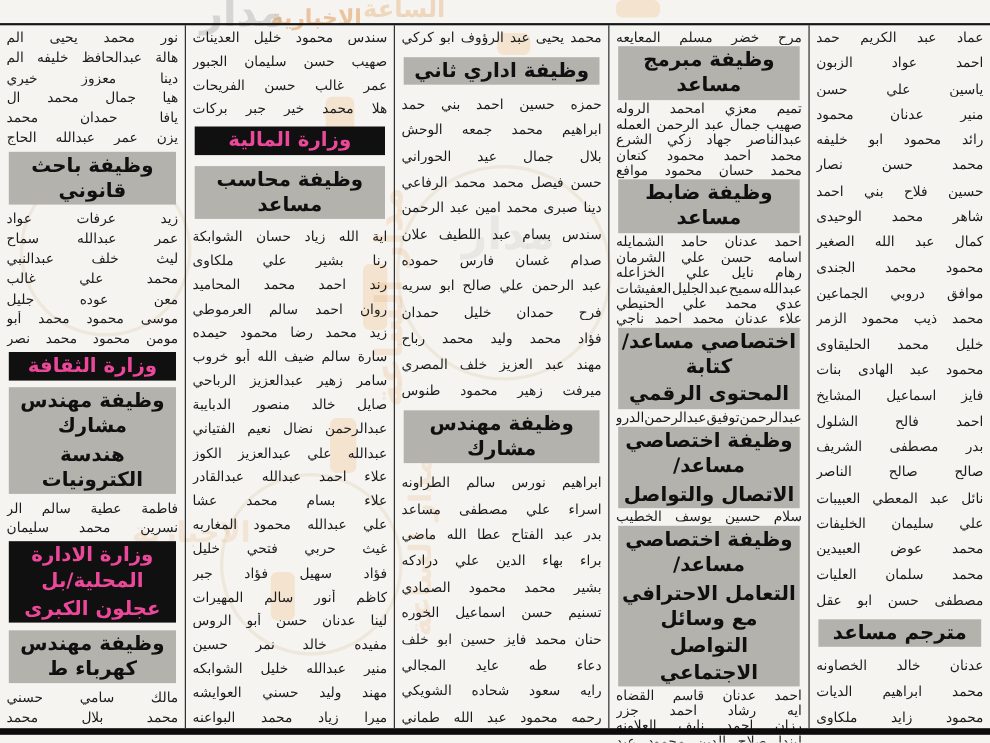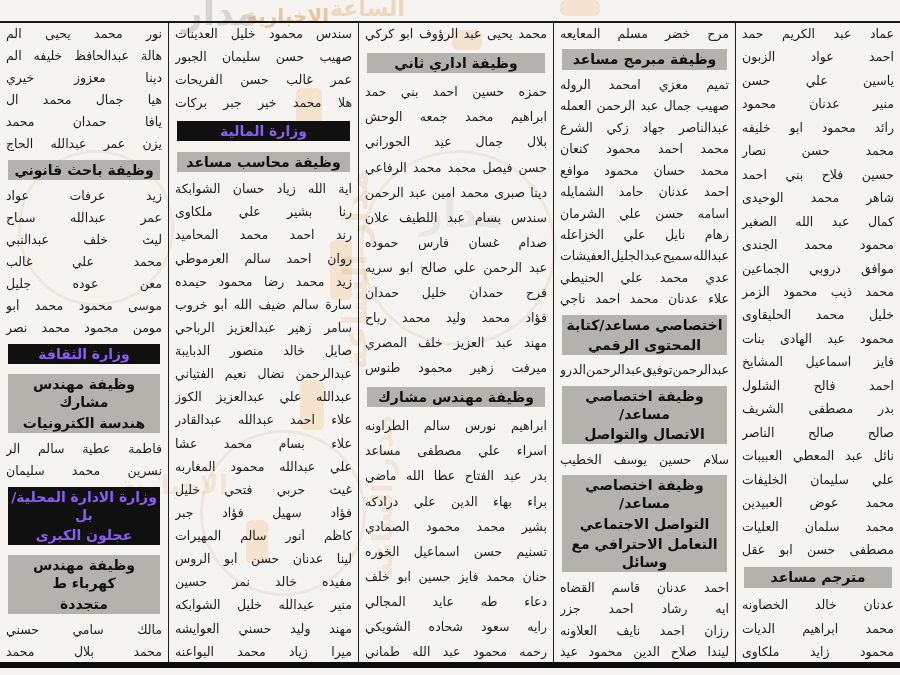--- a/index.html
+++ b/index.html
@@ -25,25 +25,25 @@
   .col:last-child{border-left:none}
   .col-1{width:165px}.col-2{width:182px}.col-3{width:195px}.col-4{width:190px}.col-5{width:168px}
   .name-row{
     display:flex;justify-content:space-between;align-items:baseline;
     overflow:hidden;flex:0 0 auto;
     font-size:12.5px;line-height:1.12;color:#1b1b1b;font-weight:500;
   }
   .name-row span{white-space:nowrap}
   .hdr{margin:1px 2px;flex:0 0 auto}
   .hdr-line{
-    text-align:center;font-weight:bold;font-size:14px;line-height:1.3;
+    text-align:center;font-weight:bold;font-size:18px;line-height:1.3;
     padding:1px 3px;
   }
   .hdr-gray{background:#b4b2ad;color:#101010}
-  .hdr-black{background:#101010;color:#8b5cf6}
+  .hdr-black{background:#101010;color:#ec4899}
   #watermarks{position:absolute;inset:0;pointer-events:none}
   .wm{position:absolute;white-space:nowrap;font-weight:bold}
   .wm-circle{
     position:absolute;border-radius:50%;
     border:3px solid rgba(210,170,120,0.18);
   }
   .wm-blob{
     position:absolute;border-radius:6px;
     background:rgba(238,170,88,0.22);
   }
@@ -250,20 +250,23 @@
           <span>احمد</span>
           <span>محمود</span>
           <span>كنعان</span>
         </div>
         <div class="name-row">
           <span>محمد</span>
           <span>حسان</span>
           <span>محمود</span>
           <span>موافع</span>
         </div>
+        <div class="hdr hdr-gray">
+          <div class="hdr-line">وظيفة ضابط مساعد</div>
+        </div>
         <div class="name-row">
           <span>احمد</span>
           <span>عدنان</span>
           <span>حامد</span>
           <span>الشمايله</span>
         </div>
         <div class="name-row">
           <span>اسامه</span>
           <span>حسن</span>
           <span>علي</span>
@@ -311,22 +314,22 @@
           <div class="hdr-line">الاتصال والتواصل</div>
         </div>
         <div class="name-row">
           <span>سلام</span>
           <span>حسين</span>
           <span>يوسف</span>
           <span>الخطيب</span>
         </div>
         <div class="hdr hdr-gray">
           <div class="hdr-line">وظيفة اختصاصي مساعد/</div>
+          <div class="hdr-line">التعامل الاحترافي مع وسائل</div>
           <div class="hdr-line">التواصل الاجتماعي</div>
-          <div class="hdr-line">التعامل الاحترافي مع وسائل</div>
         </div>
         <div class="name-row">
           <span>احمد</span>
           <span>عدنان</span>
           <span>قاسم</span>
           <span>القضاه</span>
         </div>
         <div class="name-row">
           <span>ايه</span>
           <span>رشاد</span>
@@ -766,21 +769,20 @@
           <span>نسرين</span>
           <span>محمد</span>
           <span>سليمان</span>
         </div>
         <div class="hdr hdr-black">
           <div class="hdr-line">وزارة الادارة المحلية/بل</div>
           <div class="hdr-line">عجلون الكبرى</div>
         </div>
         <div class="hdr hdr-gray">
           <div class="hdr-line">وظيفة مهندس كهرباء ط</div>
-          <div class="hdr-line">متجددة</div>
         </div>
         <div class="name-row">
           <span>مالك</span>
           <span>سامي</span>
           <span>حسني</span>
         </div>
         <div class="name-row">
           <span>محمد</span>
           <span>بلال</span>
           <span>محمد</span>

